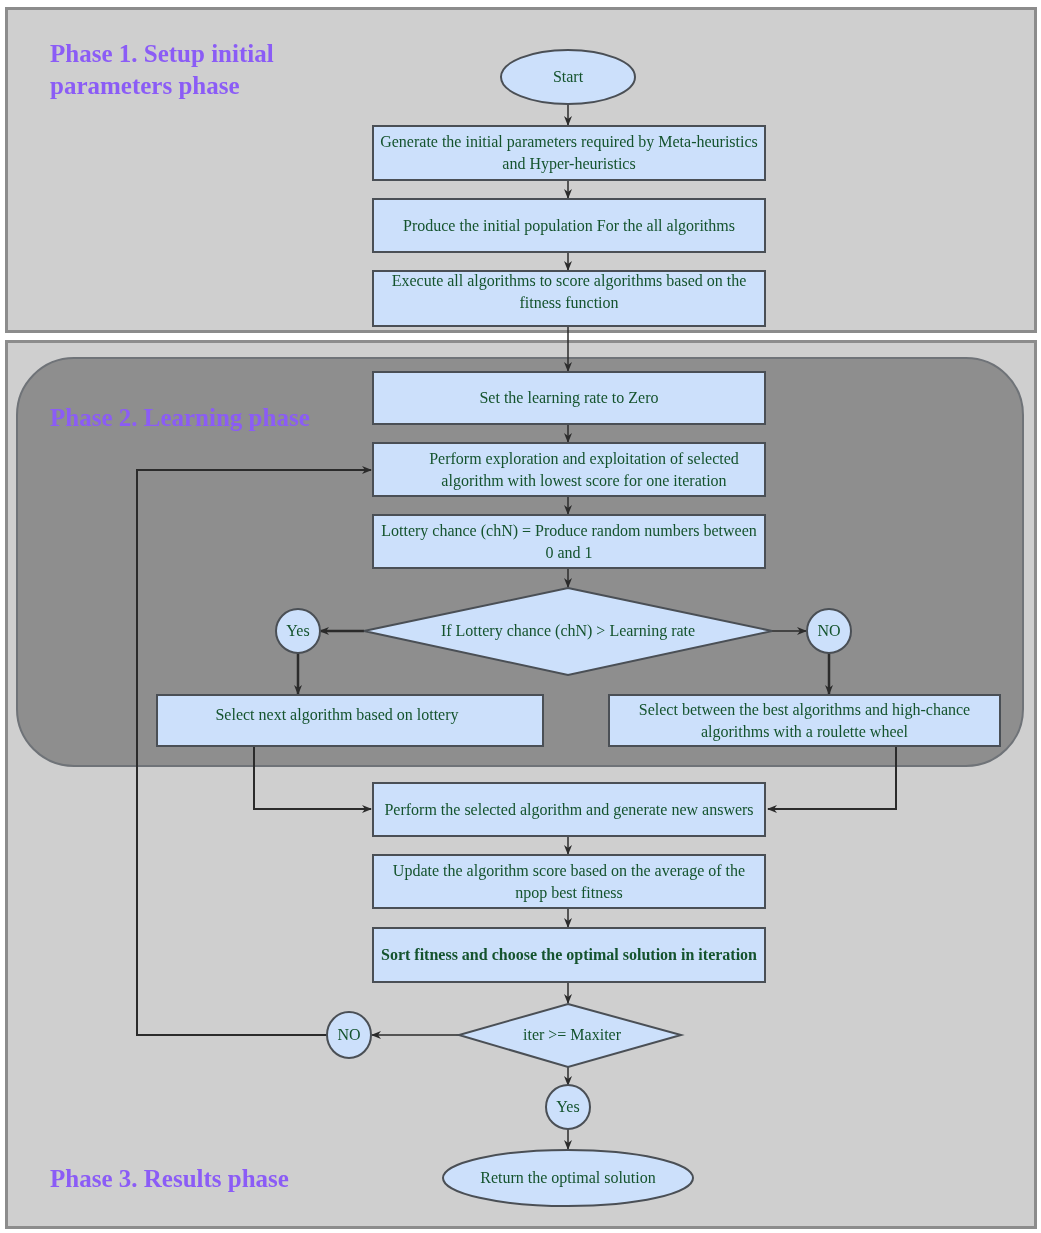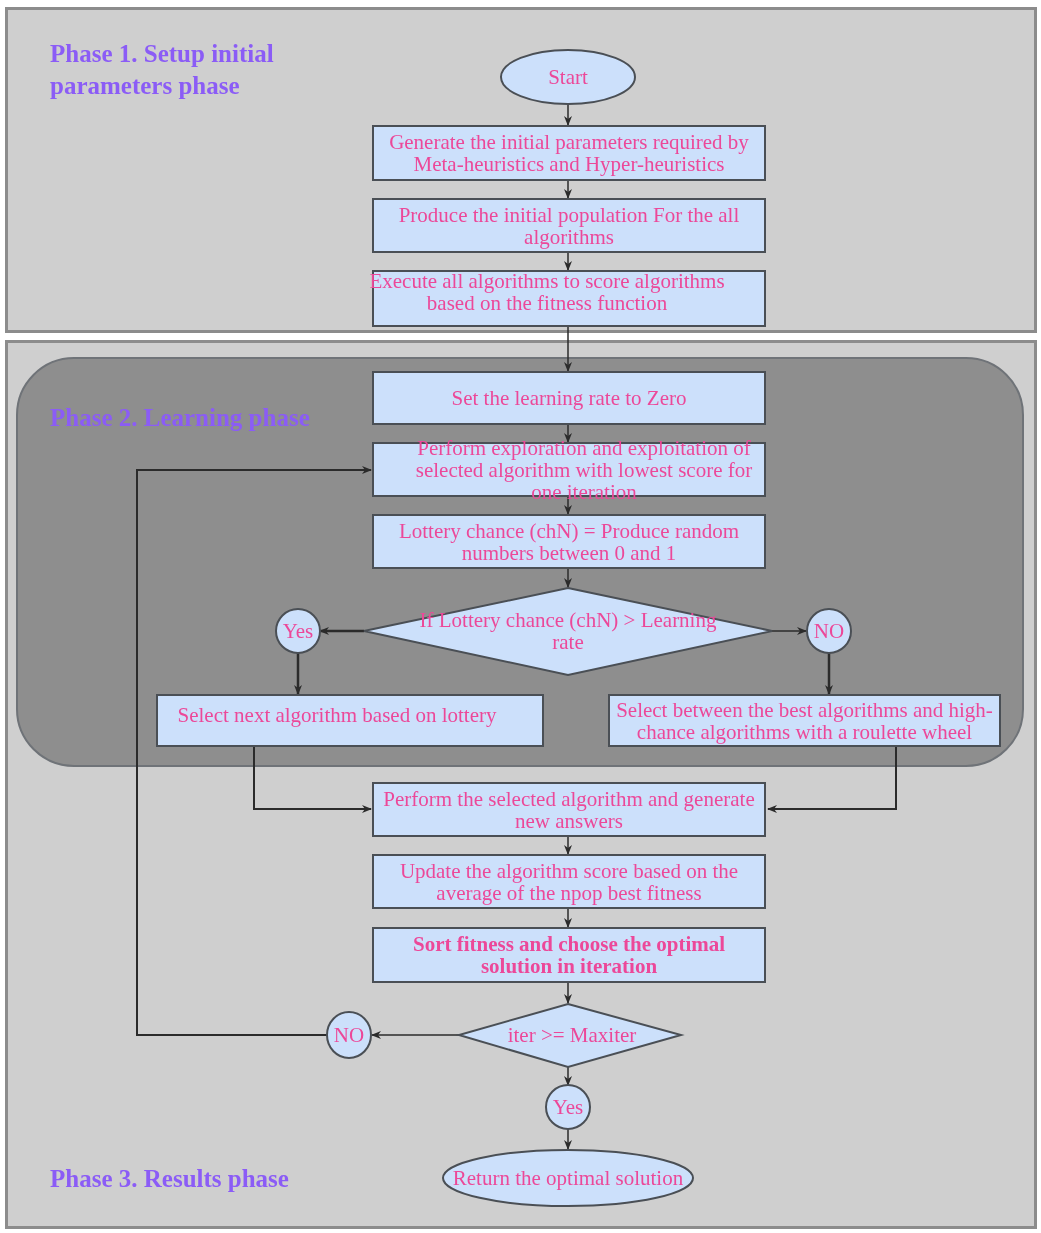--- a/index.html
+++ b/index.html
@@ -7,22 +7,22 @@
          font-family: "Liberation Serif", serif; color: #222; }
   .panel { position: absolute; background: #cfcfcf; border: 3px solid #8c8c8c; box-sizing: border-box; }
   #phase1 { left: 5px; top: 7px; width: 1032px; height: 326px; }
   #phase3 { left: 5px; top: 340px; width: 1032px; height: 889px; }
   #phase2 { position: absolute; left: 16px; top: 357px; width: 1008px; height: 410px;
             background: #8e8e8e; border: 2px solid #6f7378; border-radius: 58px; box-sizing: border-box; }
   .phase-title { position: absolute; font-family: "Liberation Serif", serif; font-weight: bold;
                  font-size: 25px; line-height: 32px; color: #8b5cf6; white-space: pre-line; }
   svg#flow { position: absolute; left: 0; top: 0; width: 1041px; height: 1233px; }
   .node-text { position: absolute; display: flex; align-items: center; justify-content: center;
-               text-align: center; font-family: "Liberation Serif", serif; font-size: 21px;
-               line-height: 22px; color: #ec4899; box-sizing: border-box; padding: 0 6px; }
+               text-align: center; font-family: "Liberation Serif", serif; font-size: 16px;
+               line-height: 22px; color: #14532d; box-sizing: border-box; padding: 0 6px; }
 </style>
 </head>
 <body>
 
 <div class="panel" id="phase1"></div>
 <div class="panel" id="phase3"></div>
 <div id="phase2"></div>
 
 <div class="phase-title" style="left:50px; top:38px;">Phase 1. Setup initial
 parameters phase</div>
@@ -78,21 +78,21 @@
     <polygon points="568,1004 681,1035 568,1067 459,1035"></polygon>
     <ellipse cx="349" cy="1035" rx="22" ry="23"></ellipse>
     <ellipse cx="568" cy="1107" rx="22" ry="22"></ellipse>
     <ellipse cx="568" cy="1178" rx="125" ry="28"></ellipse>
   </g>
 </svg>
 
 <div class="node-text" style="left:501px; top:50px; width:134px; height:54px;">Start</div>
 <div class="node-text" style="left:373px; top:126px; width:392px; height:54px;">Generate the initial parameters required by Meta-heuristics and Hyper-heuristics</div>
 <div class="node-text" style="left:373px; top:199px; width:392px; height:53px;">Produce the initial population For the all algorithms</div>
-<div class="node-text" style="left:351px; top:271px; width:392px; height:42px;font-family:Liberation Serif, serif;">Execute all algorithms to score algorithms based on the fitness function</div>
+<div class="node-text" style="left:373px; top:271px; width:392px; height:42px;font-family:Liberation Serif, serif;">Execute all algorithms to score algorithms based on the fitness function</div>
 <div class="node-text" style="left:373px; top:372px; width:392px; height:52px;">Set the learning rate to Zero</div>
 <div class="node-text" style="left:373px; top:443px; width:392px; height:53px;padding-left:36px;">Perform exploration and exploitation of selected algorithm with lowest score for one iteration</div>
 <div class="node-text" style="left:373px; top:515px; width:392px; height:53px;">Lottery chance (chN) = Produce random numbers between 0 and 1</div>
 <div class="node-text" style="left:400px; top:615px; width:336px; height:32px;">If Lottery chance (chN) &gt; Learning rate</div>
 <div class="node-text" style="left:276px; top:609px; width:44px; height:44px; padding:0;">Yes</div>
 <div class="node-text" style="left:807px; top:609px; width:44px; height:44px; padding:0;">NO</div>
 <div class="node-text" style="left:144px; top:695px; width:386px; height:40px;">Select next algorithm based on lottery</div>
 <div class="node-text" style="left:609px; top:695px; width:391px; height:51px;">Select between the best algorithms and high-chance algorithms with a roulette wheel</div>
 <div class="node-text" style="left:373px; top:783px; width:392px; height:53px;">Perform the selected algorithm and generate new answers</div>
 <div class="node-text" style="left:373px; top:855px; width:392px; height:53px;">Update the algorithm score based on the average of the npop best fitness</div>

